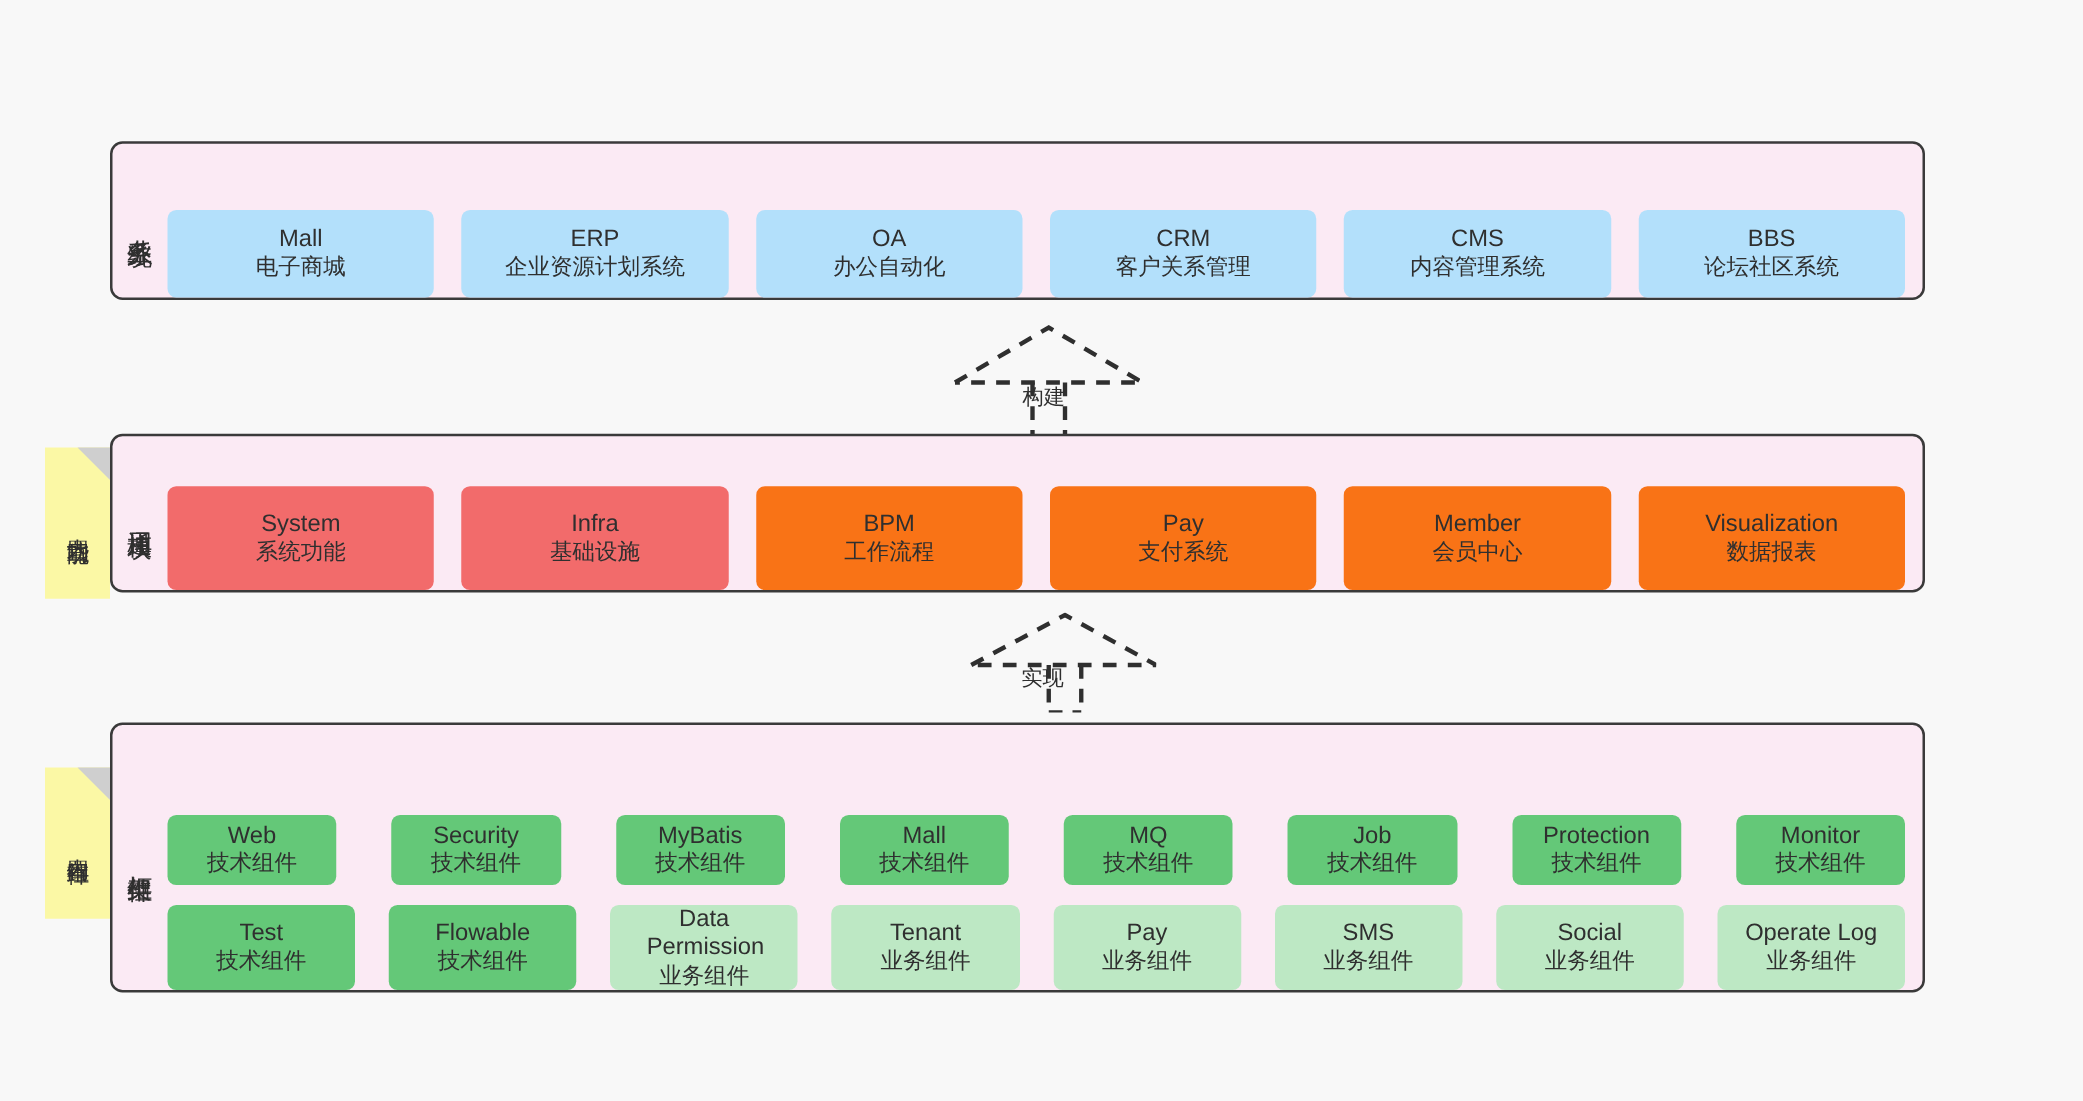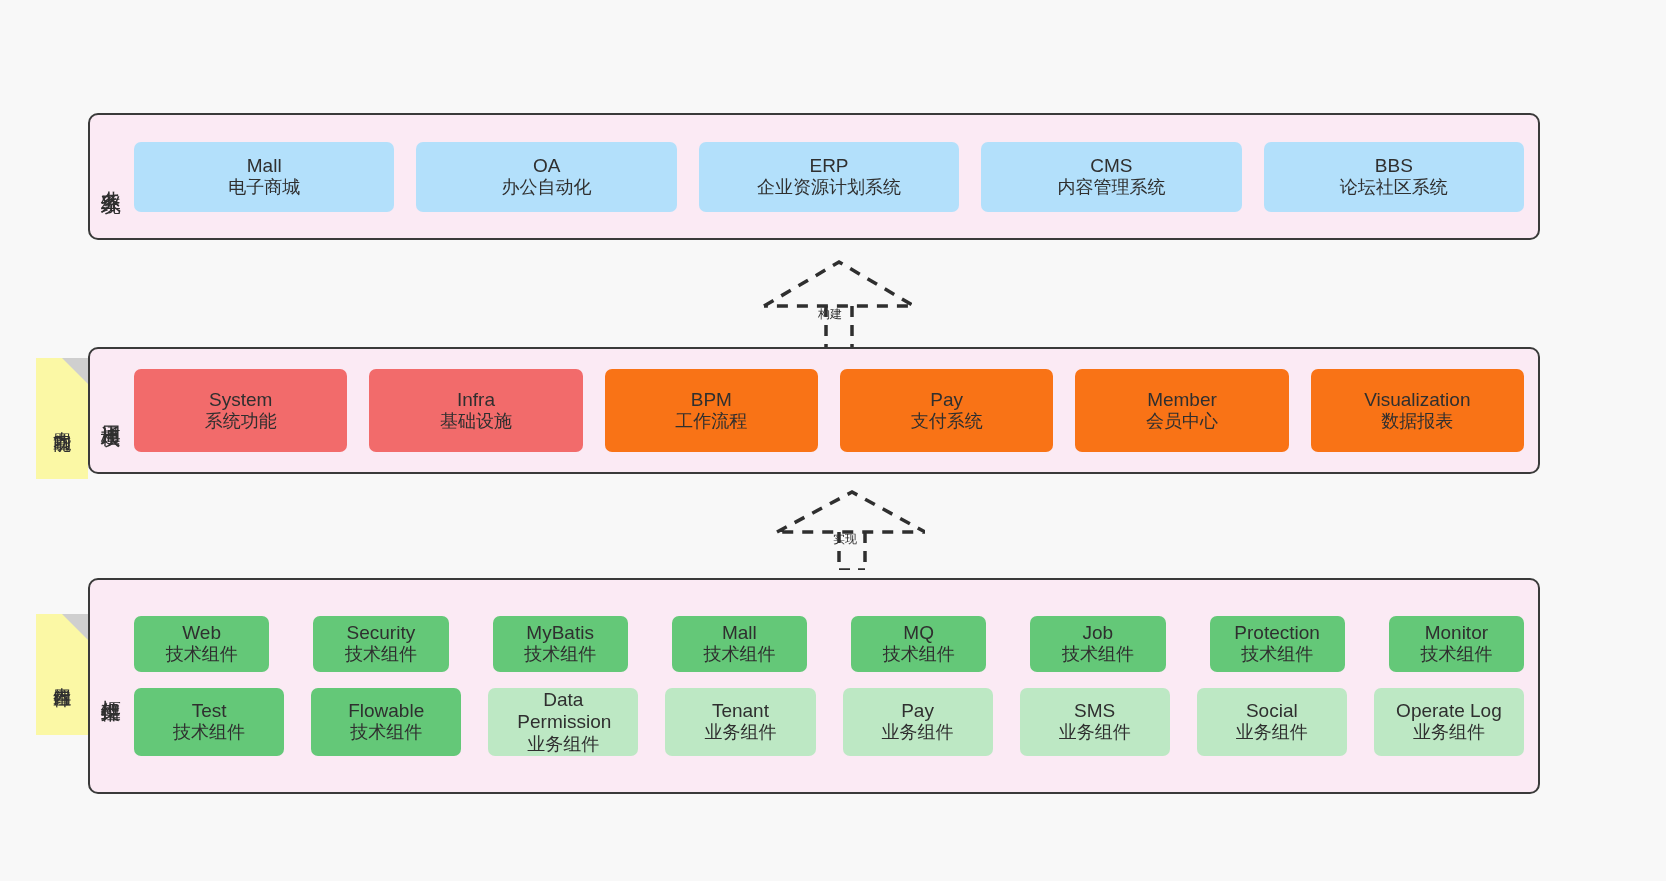--- a/index.html
+++ b/index.html
@@ -47,21 +47,21 @@
     justify-content: center;
     width: 42px;
     flex: 0 0 42px;
     user-select: none;
   }
 
   .layer-body {
     flex: 1 1 auto;
     display: flex;
     flex-direction: column;
-    justify-content: center;
+    justify-content: flex-end;
     gap: 14px;
     padding: 0 14px 0 2px;
   }
 
   .row {
     display: flex;
     gap: 22px;
   }
   .row > * { flex: 1 1 0; }
 
@@ -117,46 +117,50 @@
     width: 0; height: 0;
     border-top: 26px solid #cfcfcf;
     border-left: 26px solid transparent;
   }
 
   
   .uml-arrow { position: absolute; }
   .uml-arrow svg { display: block; }
   .uml-arrow .arrow-label {
     position: absolute;
-    font-size: 12px;
+    font-size: 17px;
     color: #2f2f2f;
     background: transparent;
     white-space: nowrap;
   }
 </style>
 </head>
 <body>
 
 <div class="canvas">
 
   <div class="layer" style="left:88px; top:113px; width:1452px; height:127px;">
     <div class="layer-title">业务系统</div>
     <div class="layer-body">
       <div class="row" style="height:70px;">
         <div class="box blue">
           <span class="en">Mall</span>
           <span class="cn">电子商城</span>
         </div>
         <div class="box blue">
+          <span class="en">ERP</span>
+          <span class="cn">企业资源计划系统</span>
+        </div>
+        <div class="box blue">
           <span class="en">OA</span>
           <span class="cn">办公自动化</span>
         </div>
         <div class="box blue">
-          <span class="en">ERP</span>
-          <span class="cn">企业资源计划系统</span>
+          <span class="en">CRM</span>
+          <span class="cn">客户关系管理</span>
         </div>
         <div class="box blue">
           <span class="en">CMS</span>
           <span class="cn">内容管理系统</span>
         </div>
         <div class="box blue">
           <span class="en">BBS</span>
           <span class="cn">论坛社区系统</span>
         </div>
       </div>
@@ -209,21 +213,21 @@
       </div>
     </div>
   </div>
 
   <div class="uml-arrow" style="left:765px; top:490px; width:160px; height:80px;">
     <svg width="160" height="80" viewBox="0 0 160 80" fill="none" aria-hidden="true">
       <path d="M 74 42 L 74 80 M 100 42 L 100 80" stroke="#2f2f2f" stroke-width="3.5" stroke-dasharray="11 8"></path>
       <path d="M 74 80 L 100 80" stroke="#2f2f2f" stroke-width="3.5" stroke-dasharray="11 8"></path>
       <path d="M 12 42 L 87 2 L 160 42 L 12 42" stroke="#2f2f2f" stroke-width="3.5" stroke-dasharray="11 9" fill="none" stroke-linejoin="miter"></path>
     </svg>
-    <span class="arrow-label" style="left:68px; top:41px;">实现</span>
+    <span class="arrow-label" style="left:52px; top:41px;">实现</span>
   </div>
 
   <div class="note" style="left:36px; top:614px; width:52px; height:121px;">
     <span class="fold"></span>
     <span class="note-text">内置组件</span>
   </div>
 
   <div class="layer" style="left:88px; top:578px; width:1452px; height:216px;">
     <div class="layer-title">框架组件</div>
     <div class="layer-body" style="gap:16px;">

